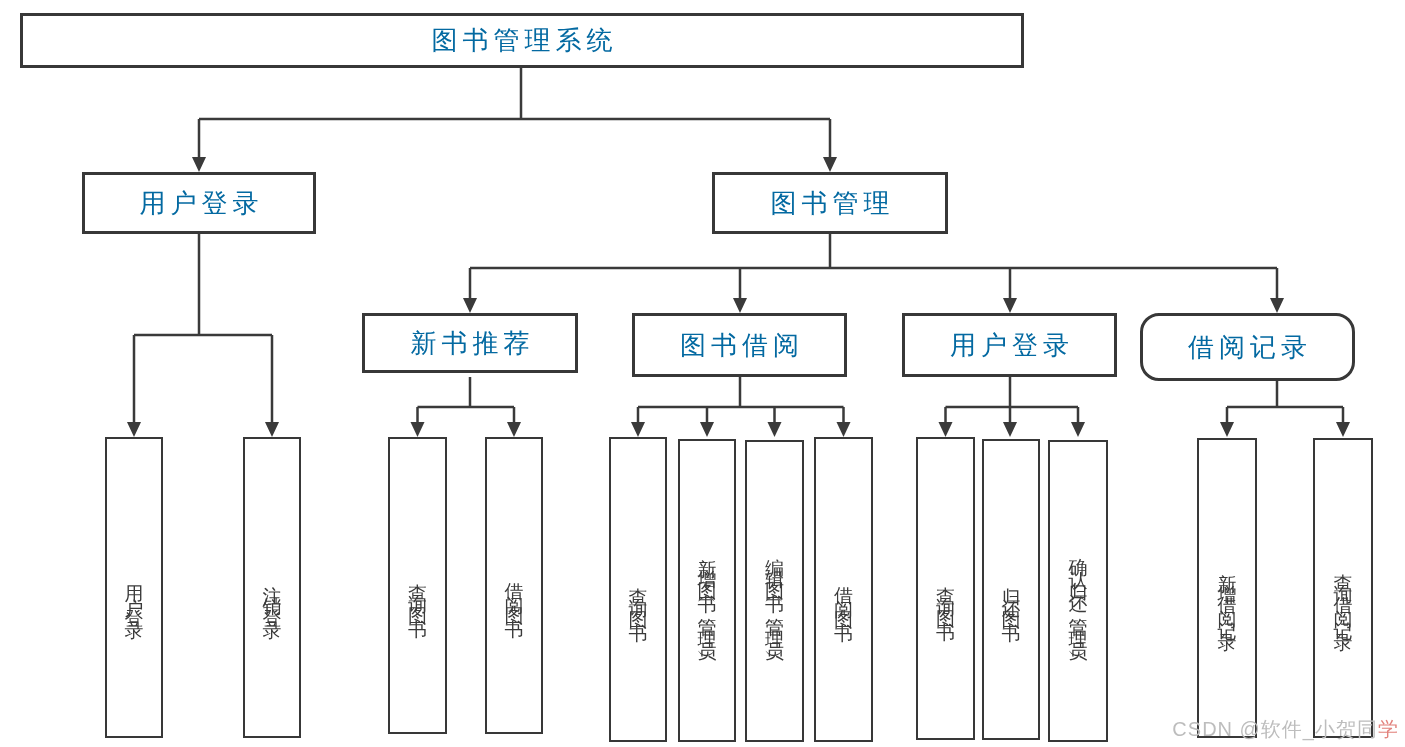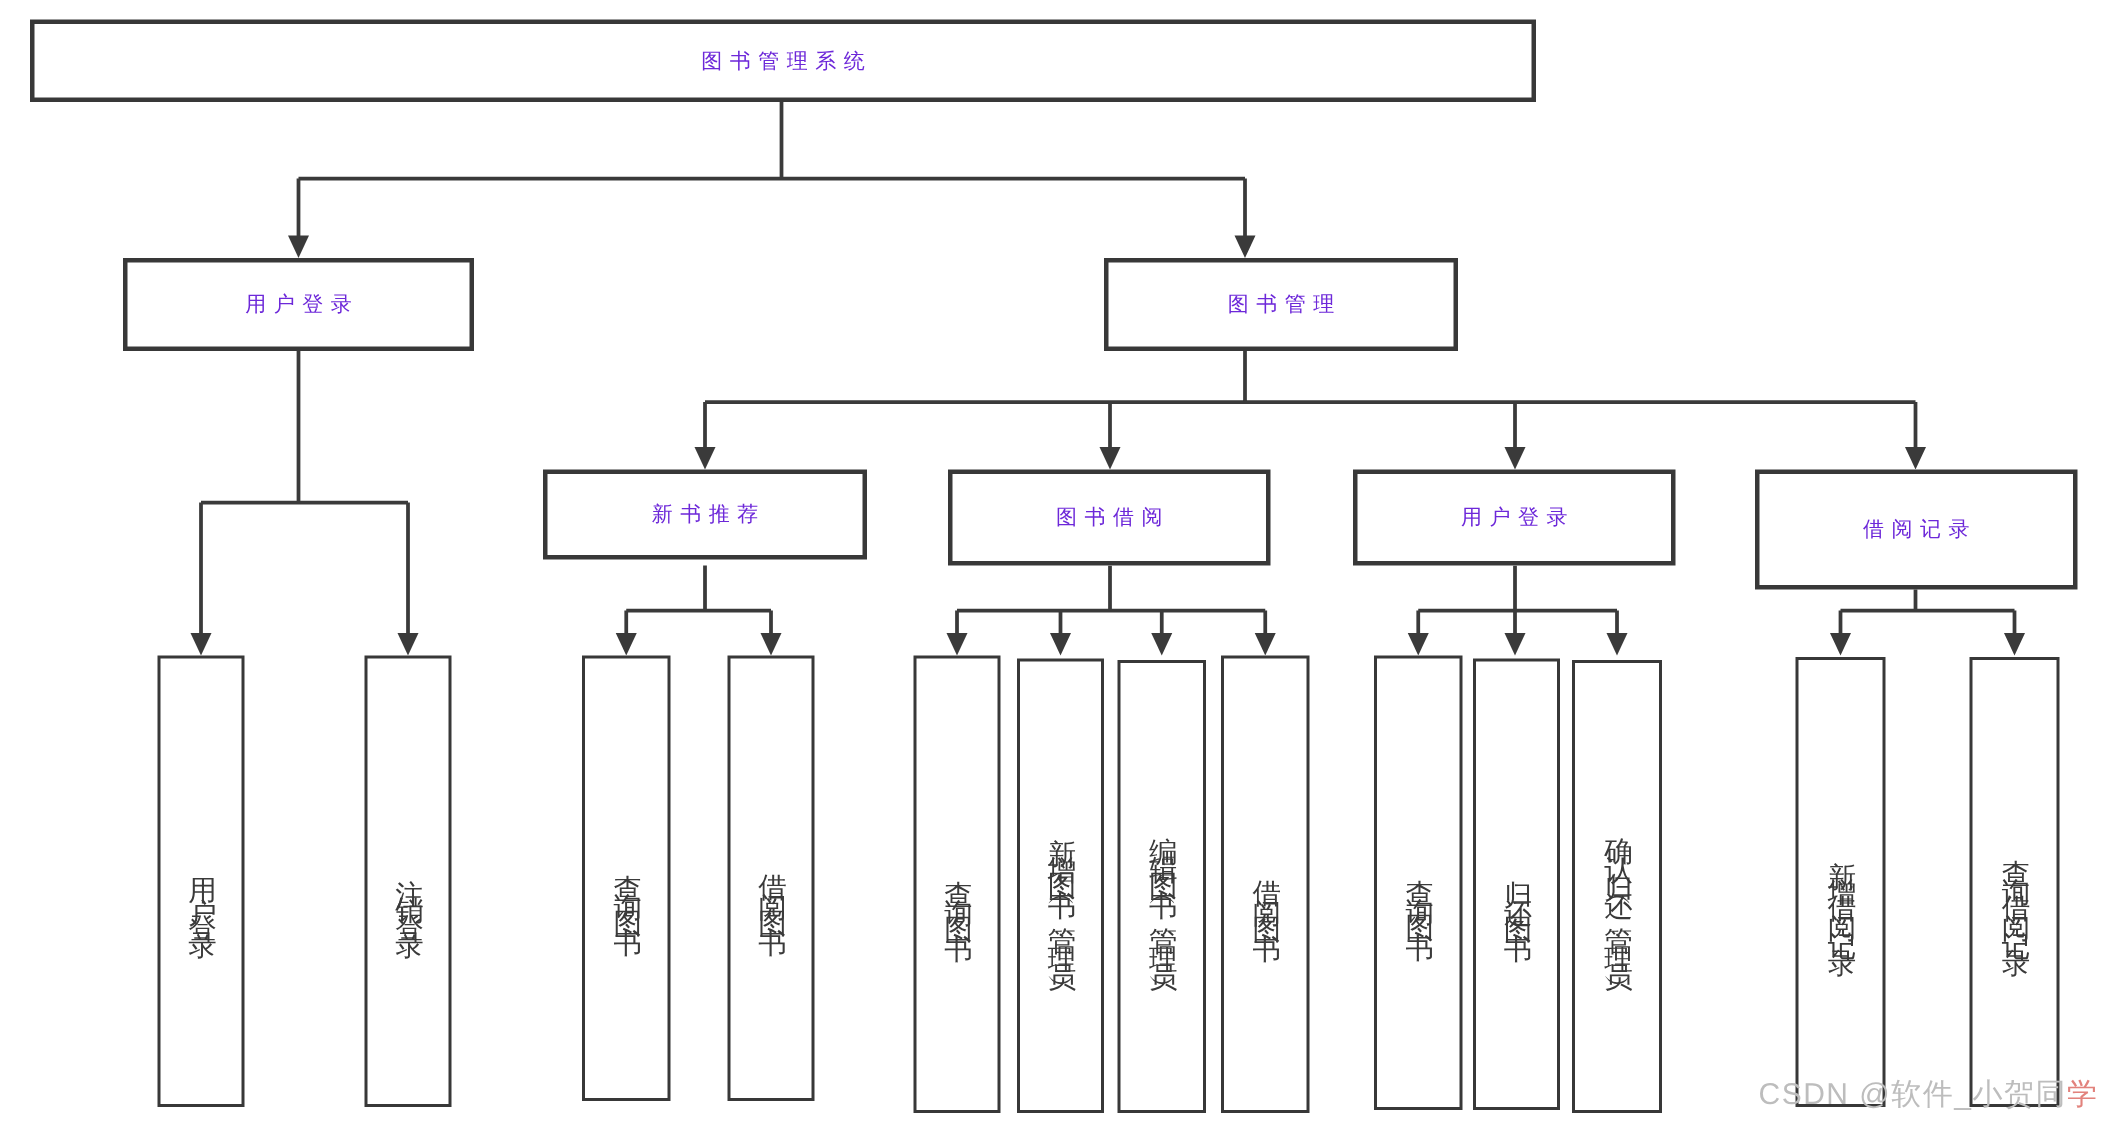--- a/index.html
+++ b/index.html
@@ -14,25 +14,25 @@
     position:absolute;
     box-sizing:border-box;
     border:3px solid #383838;
     background:#ffffff;
     display:flex;
     align-items:center;
     justify-content:center;
     color:#333333;
   }
   .h-label {
-    font-size:14px;
+    font-size:26px;
     letter-spacing:5px;
     text-indent:5px; 
     white-space:nowrap;
-    color:#6d28d9;
+    color:#0369a1;
   }
   .leaf { border-width:2.5px; }
   .v-label {
     writing-mode:vertical-rl;
     text-orientation:mixed;
     font-size:19px;
     letter-spacing:12px;
     line-height:1.15;
     color:#3a3a3a;
     margin-bottom:-12px; 
@@ -111,34 +111,34 @@
     </g>
   </svg>
 
   <div class="node" style="left:20px; top:13px; width:1004px; height:55px;">
     <span class="h-label">图书管理系统</span>
   </div>
 
   <div class="node" style="left:82px; top:172px; width:234px; height:62px;">
     <span class="h-label">用户登录</span>
   </div>
-  <div class="node" style="left:712px; top:172px; width:236px; height:62px;margin-left:24px;">
+  <div class="node" style="left:712px; top:172px; width:236px; height:62px;">
     <span class="h-label">图书管理</span>
   </div>
 
   <div class="node" style="left:362px; top:313px; width:216px; height:60px;">
     <span class="h-label">新书推荐</span>
   </div>
   <div class="node" style="left:632px; top:313px; width:215px; height:64px;justify-content:center;">
     <span class="h-label">图书借阅</span>
   </div>
   <div class="node" style="left:902px; top:313px; width:215px; height:64px;">
     <span class="h-label">用户登录</span>
   </div>
-  <div class="node" style="left:1170px; top:313px; width:215px; height:80px;">
+  <div class="node" style="left:1140px; top:313px; width:215px; height:68px;border-radius:19px;">
     <span class="h-label">借阅记录</span>
   </div>
 
   <div class="node leaf" style="left:105px; top:437px; width:58px; height:301px;">
     <span class="v-label">用户登录</span>
   </div>
   <div class="node leaf" style="left:243px; top:437px; width:58px; height:301px;">
     <span class="v-label">注销登录</span>
   </div>
 

